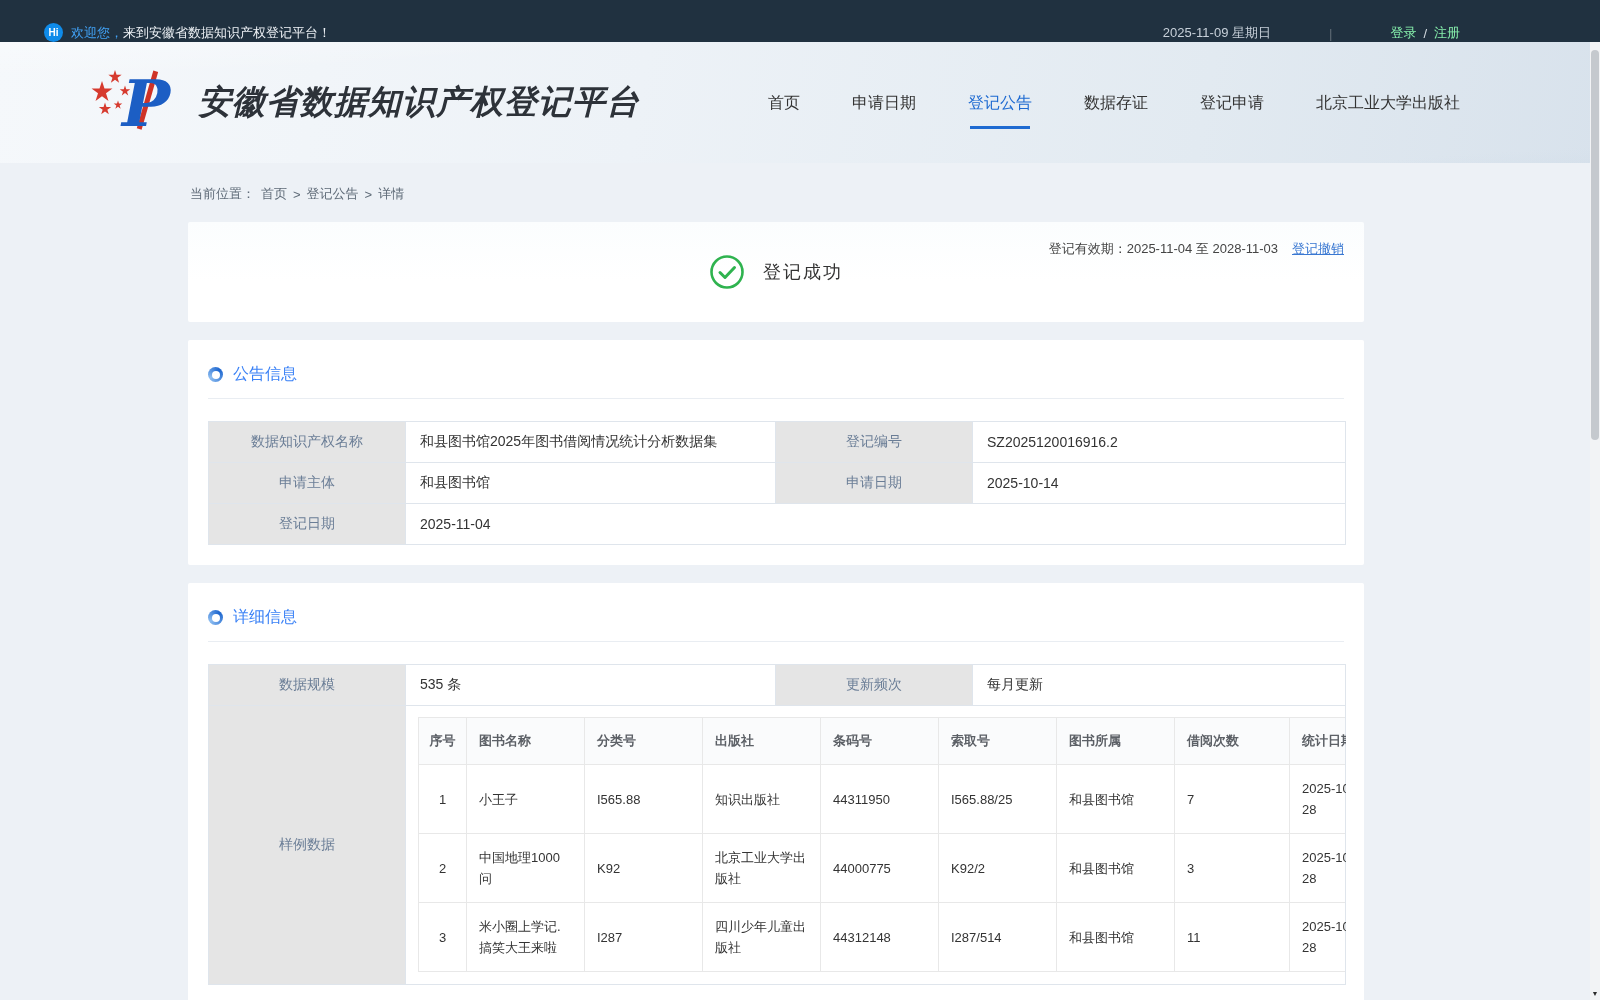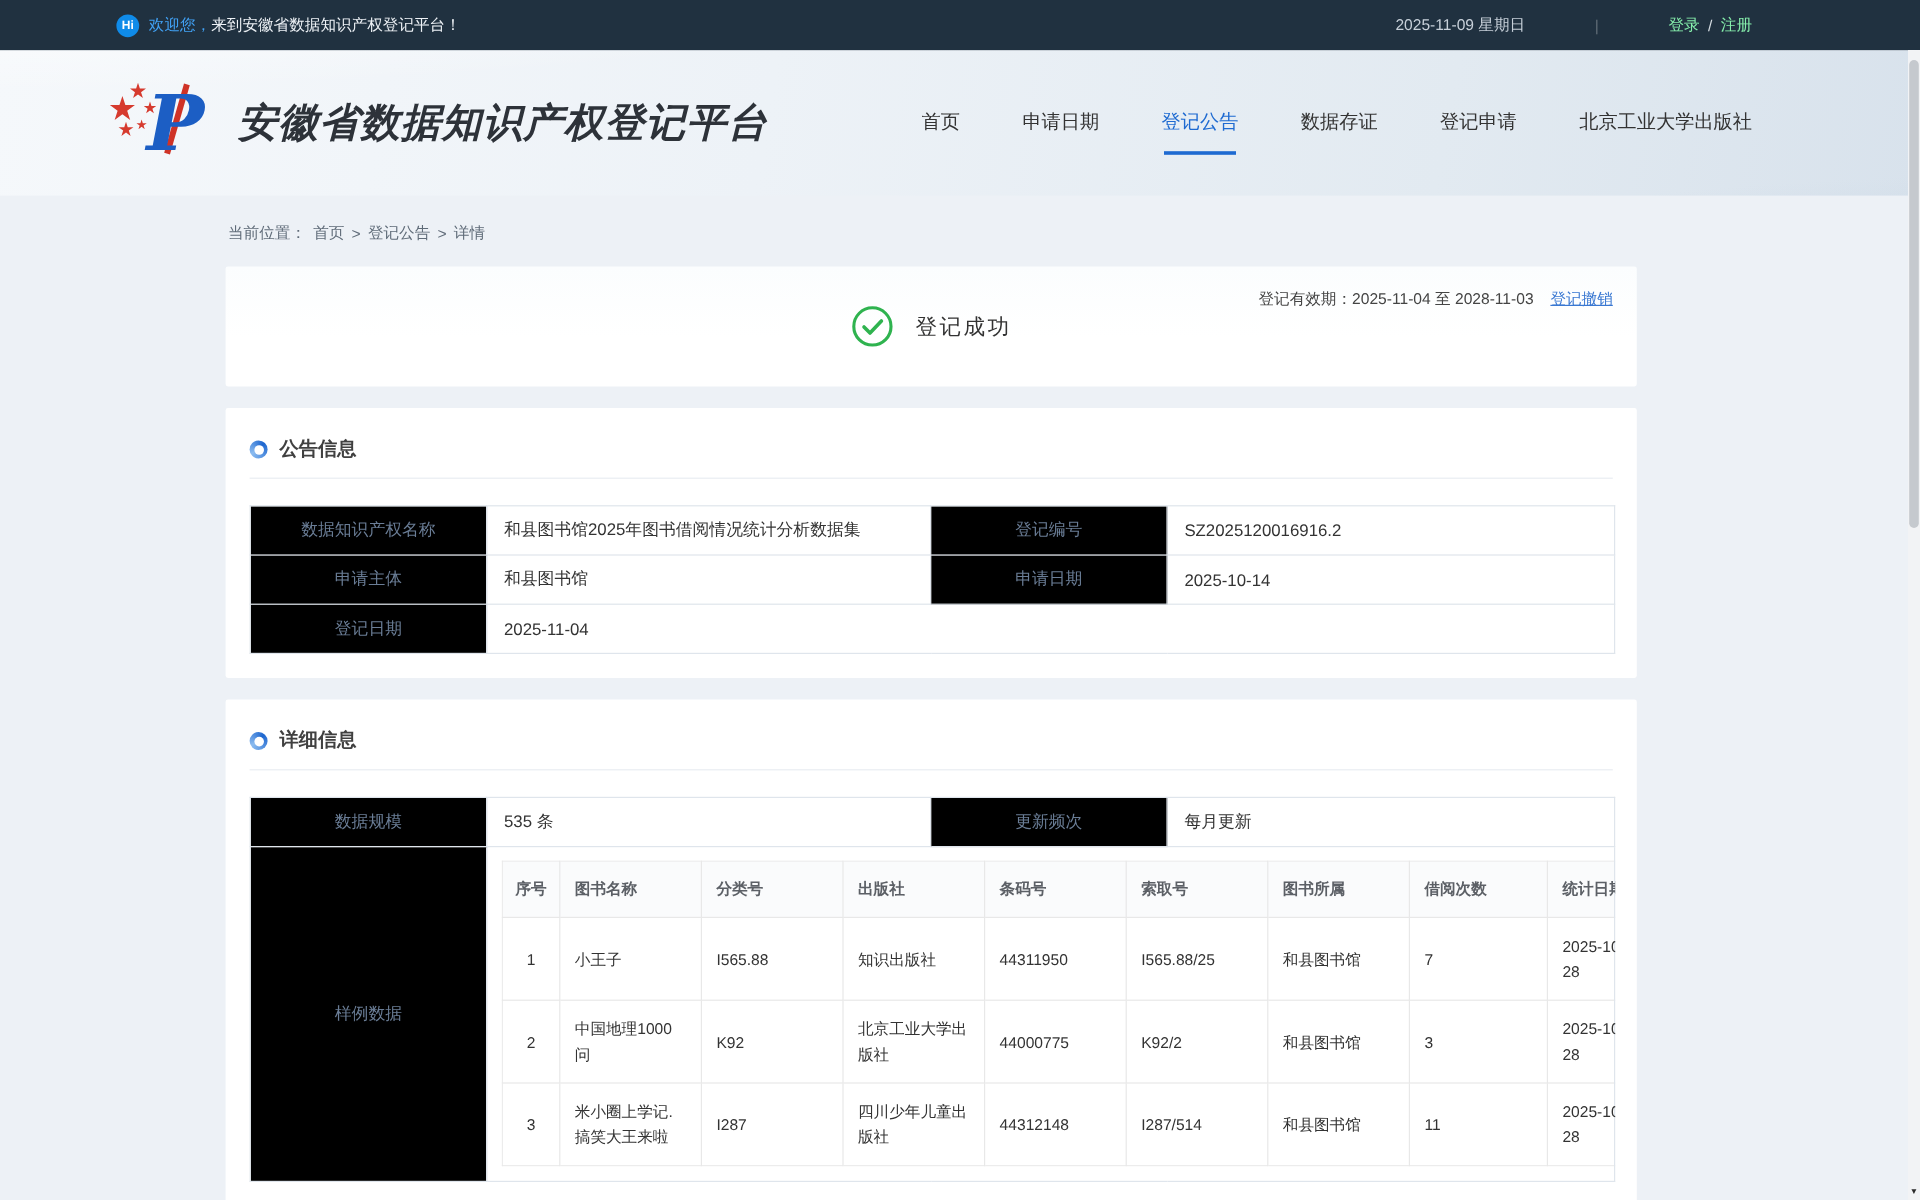--- a/index.html
+++ b/index.html
@@ -1,20 +1,20 @@
 <!DOCTYPE html>
 <html><head>
 <meta charset="utf-8">
 <style>
   * { margin:0; padding:0; }
   html,body { width:1600px; height:1000px; overflow:hidden; }
   body { background:#edf1f6; font-family:"Liberation Sans","DejaVu Sans",sans-serif; }
 
   
-  .topbar{height:42px;background:#203140;display:flex;align-items:center;padding-left:97px;box-sizing:border-box;font-size:13px;color:#e7ecf1;}
+  .topbar{height:42px;background:#203140;display:flex;align-items:flex-end;padding-left:44px;box-sizing:border-box;font-size:13px;color:#e7ecf1;}
   .hi-badge{width:19px;height:19px;border-radius:50%;background:#0f8be9;color:#fff;font-size:10px;font-weight:bold;display:flex;align-items:center;justify-content:center;margin-right:8px;flex:none;}
   .welcome-hl{color:#41a1f4;}
   .welcome-rest{color:#eef2f6;}
   .topbar-right{margin-left:auto;display:flex;align-items:center;padding-right:140px;}
   .topbar-date{color:#c7d0d9;}
   .topbar-divider{margin:0 58px;color:rgba(255,255,255,.28);}
   .auth{display:flex;align-items:center;color:#fff;}
   .auth-link{color:#86efac;cursor:pointer;}
   .auth-slash{margin:0 7px;color:#d6dde3;}
 
@@ -41,25 +41,25 @@
   .status-card{margin-top:19px;height:100px;position:relative;background:linear-gradient(180deg,#fbfdfe,#ffffff 60%);}
   .validity{position:absolute;top:18px;right:20px;display:flex;align-items:center;gap:14px;font-size:13px;color:#444;}
   .revoke-link{color:#3a78d2;text-decoration:underline;cursor:pointer;}
   .success{height:100%;display:flex;align-items:center;justify-content:center;gap:18px;}
   .success-text{font-size:18px;color:#333;letter-spacing:2px;}
 
   .info-card{margin-top:18px;padding:20px;box-sizing:border-box;}
   .section-head{display:flex;align-items:center;gap:10px;padding:4px 0 13px;border-bottom:1px solid #e9edf2;}
   .sec-icon{width:15px;height:15px;border-radius:50%;background:conic-gradient(from 40deg,#1d66cf,#8cbcf0 55%,#1d66cf);position:relative;flex:none;}
   .sec-icon::after{content:"";position:absolute;inset:3.5px;background:#fff;border-radius:50%;}
-  .section-title{font-size:16px;font-weight:bold;color:#404040;}
+  .section-title{font-size:16px;font-weight:normal;color:#3b82f6;}
 
   .info-table{margin-top:22px;border-collapse:collapse;table-layout:fixed;width:1137px;font-size:14px;}
   .info-table td{border:1px solid #dfe5ec;height:41px;box-sizing:border-box;}
-  td.lbl{background:#000000;color:#6a7d96;text-align:center;}
+  td.lbl{background:#e5e5e5;color:#6a7d96;text-align:center;}
   td.val{color:#333;padding:0 14px;background:#fff;}
 
   .sample-cell{padding:11px 0 12px 12px;vertical-align:top;background:#fff;}
   .sample-wrap{width:928px;overflow:hidden;}
   .sample-table{border-collapse:collapse;table-layout:fixed;width:961px;font-size:13px;}
   .sample-table th{height:47px;background:#fafbfc;border:1px solid #e8e8e8;font-weight:bold;color:#5c6066;text-align:left;padding:0 12px;white-space:nowrap;box-sizing:border-box;}
   .sample-table td{height:69px;border:1px solid #e8e8e8;color:#333;padding:0 12px;line-height:21px;vertical-align:middle;box-sizing:border-box;}
   .sample-table .cnum{text-align:center;padding:0 4px;}
 
   

